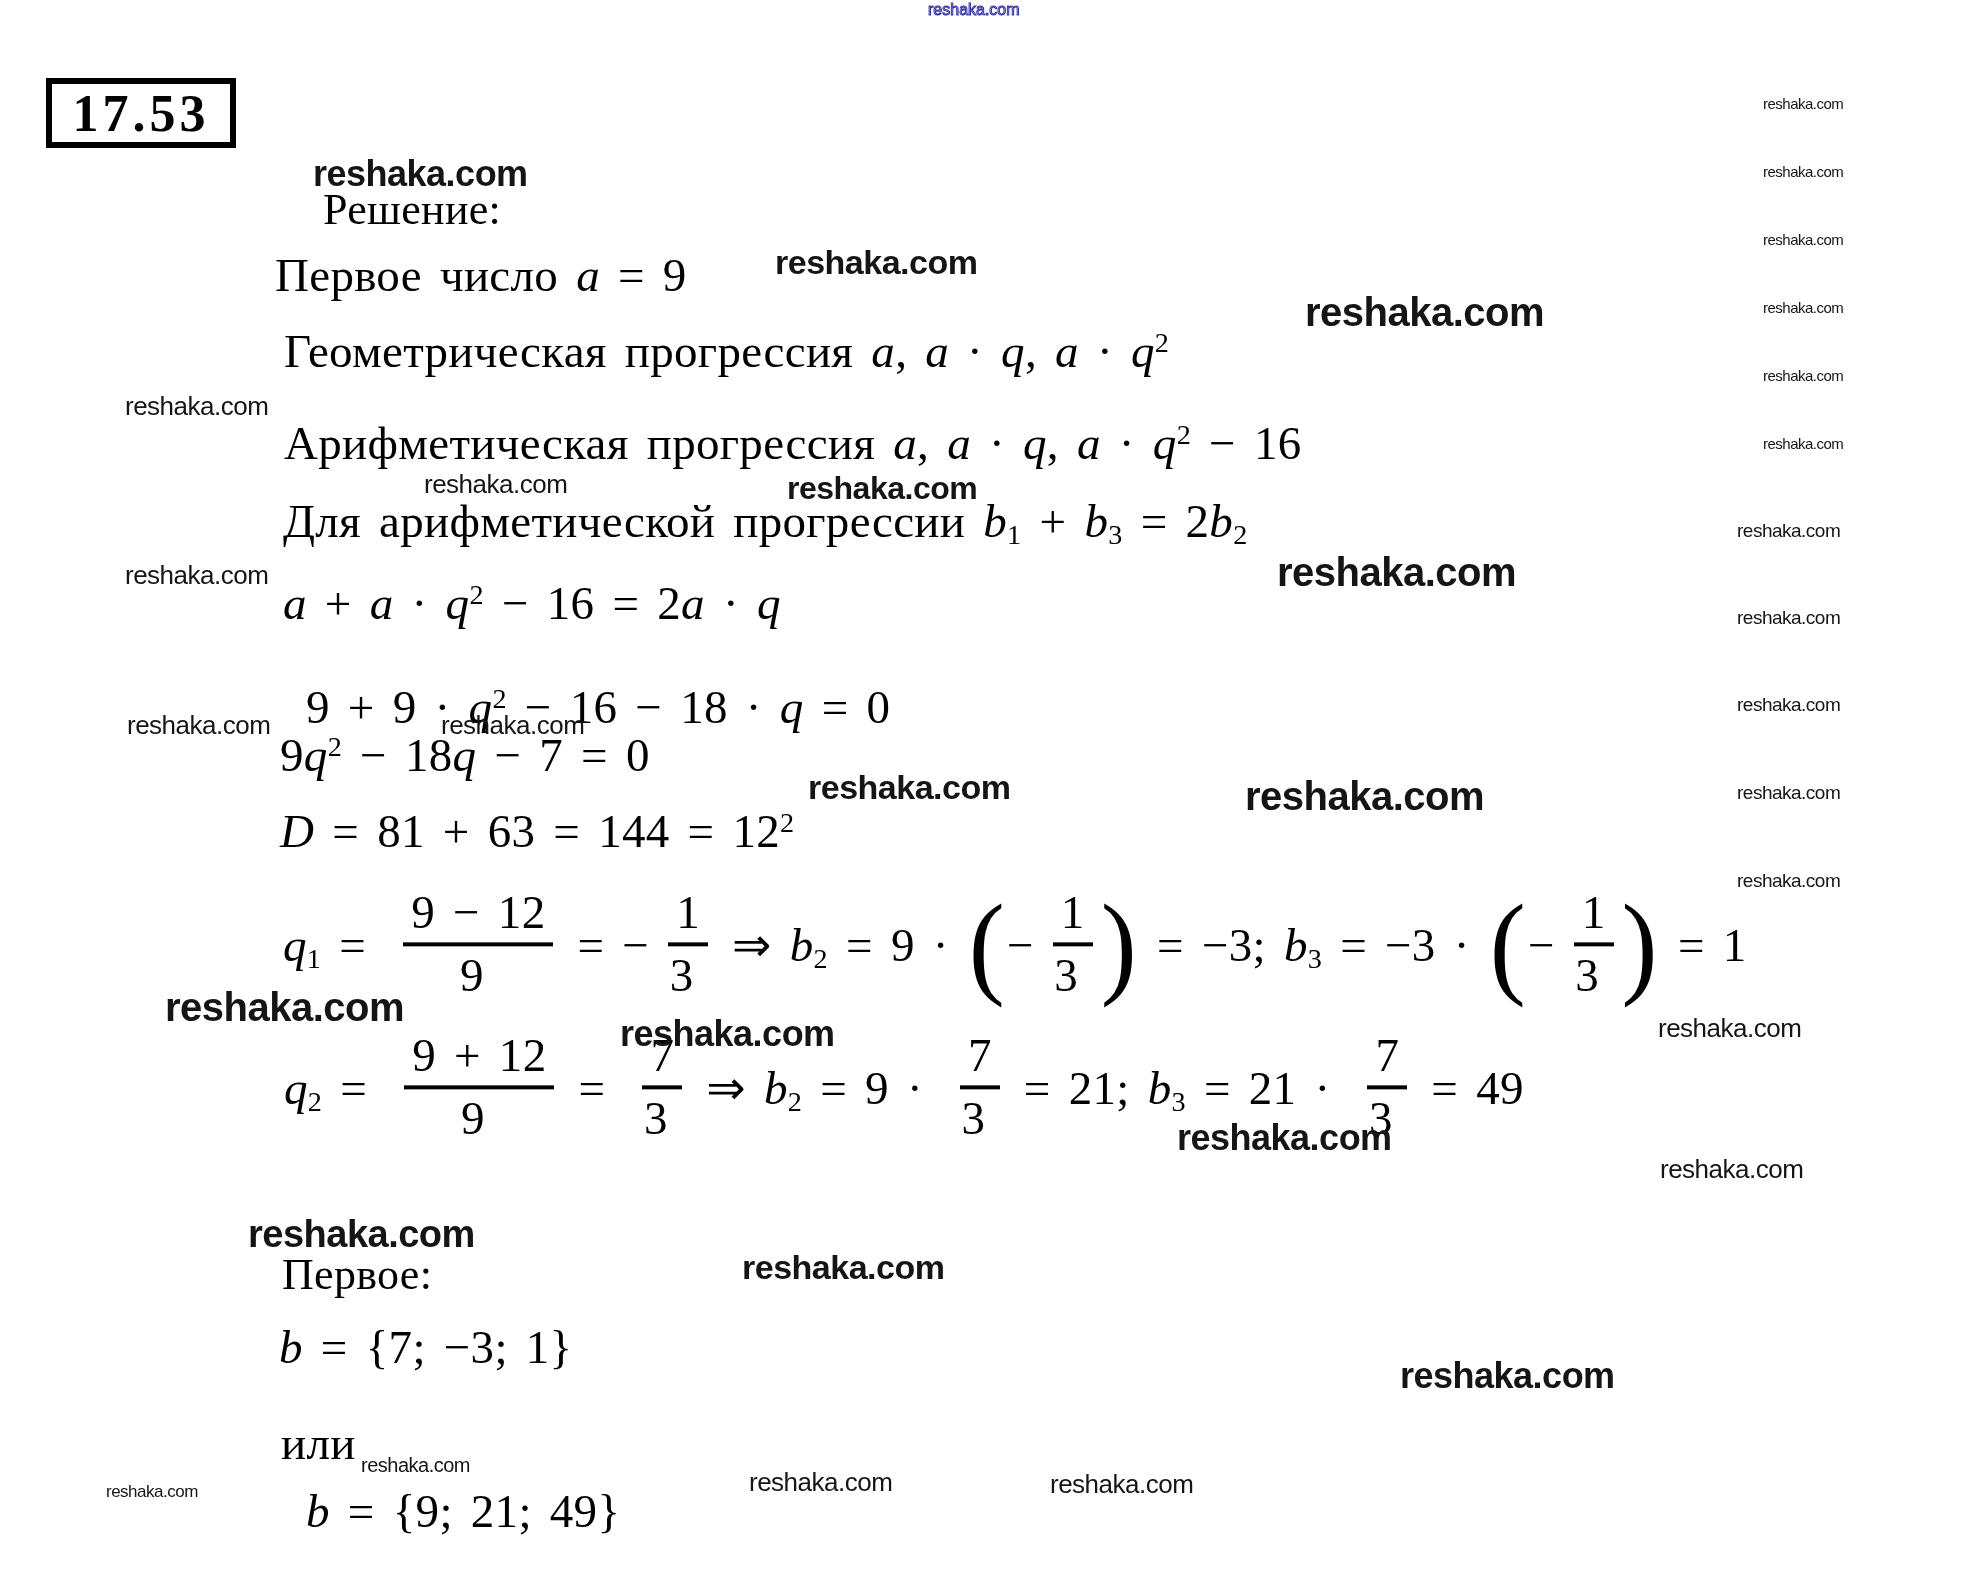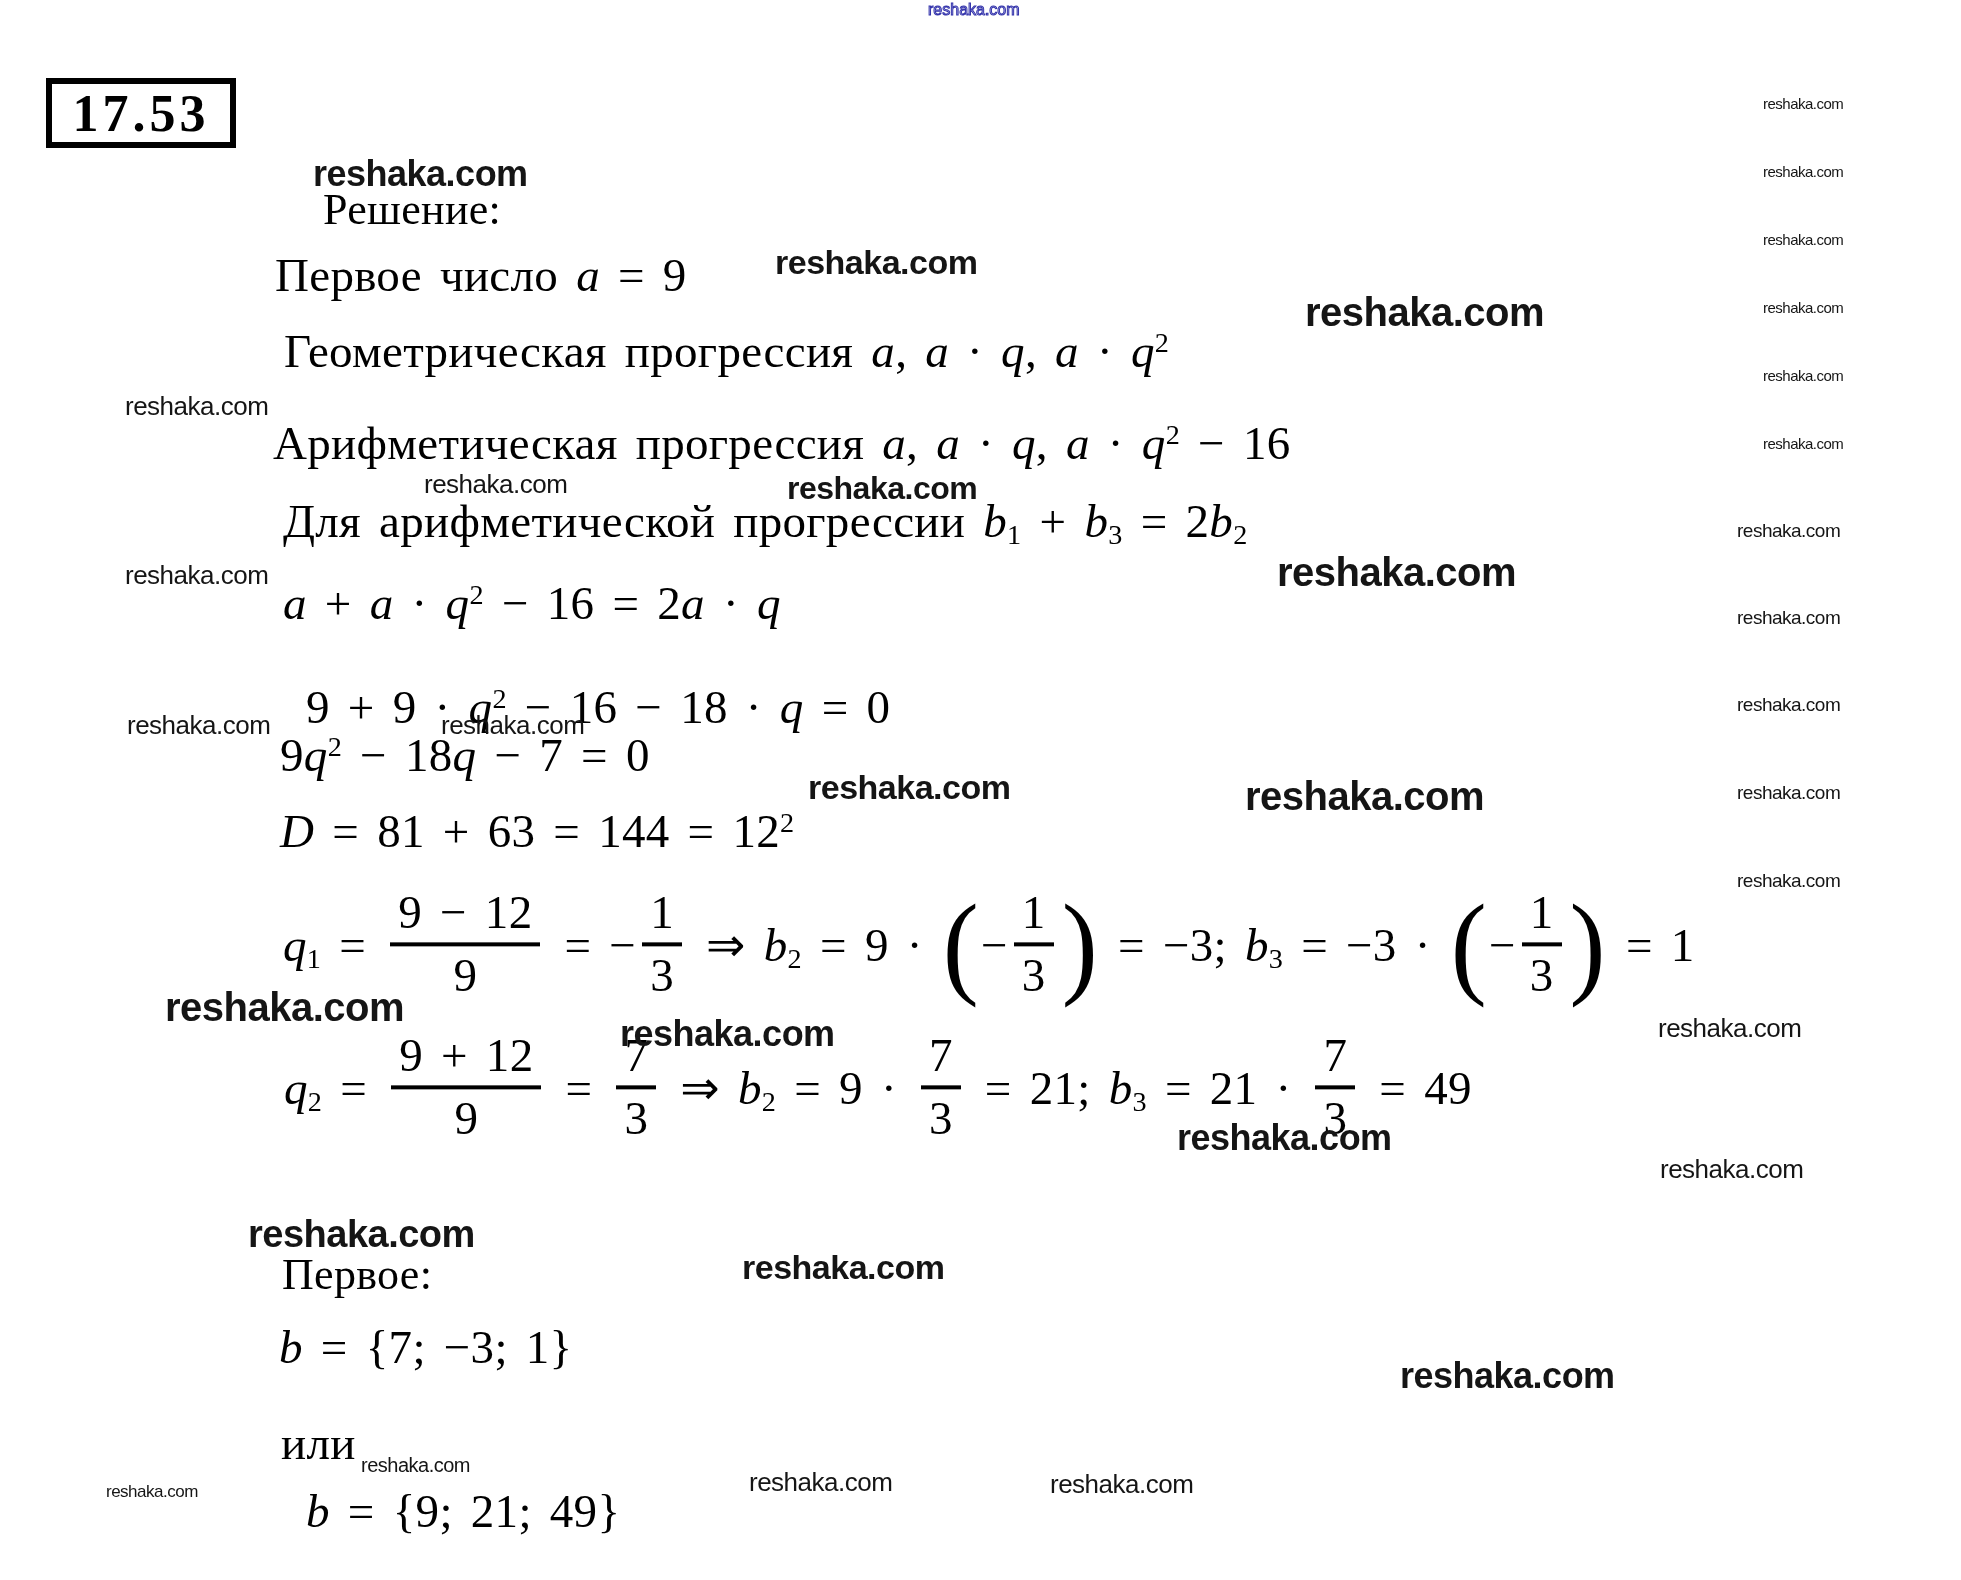--- a/index.html
+++ b/index.html
@@ -34,21 +34,21 @@
   .mt{font-style:normal;}
   .mi{font-style:italic;}
   .msup{font-size:.6em;vertical-align:.55em;}
   .msub{font-size:.6em;vertical-align:-.25em;}
   .mfrac{
     display:inline-block;text-align:center;
     vertical-align:middle;
     transform:translateY(-.12em);
     margin:0 6px;
   }
-  .mfrac .num{display:block;padding:2px 8px 6px 8px;border-bottom:4px solid #000;}
+  .mfrac .num{display:block;padding:2px 8px 6px 8px;border-bottom:4px solid #000;margin-left:13px;}
   .mfrac .den{display:block;padding:6px 8px 2px 8px;}
   .mparen{
     display:inline-block;
     font-size:2.3em;font-weight:100;
     line-height:0;vertical-align:middle;
     transform:scaleY(1.05) translateY(-0.04em);
     margin:0 2px;
   }
   
   .wm{
@@ -74,21 +74,21 @@
 
 <div class="sline heading" style="left:283px;top:188px;margin-left:40px;">Решение:</div>
 
 <div class="sline heading" style="left:282px;top:1253px;">Первое:</div>
 
 <div class="sline" style="left:281px;top:1420px;">или</div>
 
 <div id="lines-root">
     <div class="sline" style="left: 275px; top: 252px; font-family: Liberation Serif, serif;"><span class="mt">Первое число </span><span class="mi">a</span><span class="mt"> = 9</span></div>
     <div class="sline" style="left: 284px; top: 328px;"><span class="mt">Геометрическая прогрессия </span><span class="mi">a</span><span class="mt">, </span><span class="mi">a</span><span class="mt"> · </span><span class="mi">q</span><span class="mt">, </span><span class="mi">a</span><span class="mt"> · </span><span class="mi">q</span><span class="msup">2</span></div>
-    <div class="sline" style="left: 273px; top: 420px;"><span class="mt">Арифметическая прогрессия </span><span class="mi">a</span><span class="mt">, </span><span class="mi">a</span><span class="mt"> · </span><span class="mi">q</span><span class="mt">, </span><span class="mi">a</span><span class="mt"> · </span><span class="mi">q</span><span class="msup">2</span><span class="mt"> − 16</span></div>
+    <div class="sline" style="left: 284px; top: 420px;"><span class="mt">Арифметическая прогрессия </span><span class="mi">a</span><span class="mt">, </span><span class="mi">a</span><span class="mt"> · </span><span class="mi">q</span><span class="mt">, </span><span class="mi">a</span><span class="mt"> · </span><span class="mi">q</span><span class="msup">2</span><span class="mt"> − 16</span></div>
     <div class="sline" style="left: 283px; top: 498px;"><span class="mt">Для арифметической прогрессии </span><span class="mi">b</span><span class="msub">1</span><span class="mt"> + </span><span class="mi">b</span><span class="msub">3</span><span class="mt"> = 2</span><span class="mi">b</span><span class="msub">2</span></div>
     <div class="sline" style="left: 283px; top: 580px;"><span class="mi">a</span><span class="mt"> + </span><span class="mi">a</span><span class="mt"> · </span><span class="mi">q</span><span class="msup">2</span><span class="mt"> − 16 = 2</span><span class="mi">a</span><span class="mt"> · </span><span class="mi">q</span></div>
     <div class="sline" style="left: 280px; top: 684px; margin-left: 26px;"><span class="mt">9 + 9 · </span><span class="mi">q</span><span class="msup">2</span><span class="mt"> − 16 − 18 · </span><span class="mi">q</span><span class="mt"> = 0</span></div>
     <div class="sline" style="left: 280px; top: 732px;"><span class="mt">9</span><span class="mi">q</span><span class="msup">2</span><span class="mt"> − 18</span><span class="mi">q</span><span class="mt"> − 7 = 0</span></div>
     <div class="sline" style="left: 280px; top: 808px;"><span class="mi">D</span><span class="mt"> = 81 + 63 = 144 = 12</span><span class="msup">2</span></div>
     <div class="sline center" style="left: 283px; top: 950px;"><span class="mi">q</span><span class="msub">1</span><span class="mt"> = </span><span class="mfrac"><span class="num">9 − 12</span><span class="den">9</span></span><span class="mt"> = −</span><span class="mfrac"><span class="num">1</span><span class="den">3</span></span><span class="mt"> ⇒ </span><span class="mi">b</span><span class="msub">2</span><span class="mt"> = 9 · </span><span class="mparen">(</span><span class="mt">−</span><span class="mfrac"><span class="num">1</span><span class="den">3</span></span><span class="mparen">)</span><span class="mt"> = −3; </span><span class="mi">b</span><span class="msub">3</span><span class="mt"> = −3 · </span><span class="mparen">(</span><span class="mt">−</span><span class="mfrac"><span class="num">1</span><span class="den">3</span></span><span class="mparen">)</span><span class="mt"> = 1</span></div>
     <div class="sline center" style="left: 284px; top: 1093px;"><span class="mi">q</span><span class="msub">2</span><span class="mt"> = </span><span class="mfrac"><span class="num">9 + 12</span><span class="den">9</span></span><span class="mt"> = </span><span class="mfrac"><span class="num">7</span><span class="den">3</span></span><span class="mt"> ⇒ </span><span class="mi">b</span><span class="msub">2</span><span class="mt"> = 9 · </span><span class="mfrac"><span class="num">7</span><span class="den">3</span></span><span class="mt"> = 21; </span><span class="mi">b</span><span class="msub">3</span><span class="mt"> = 21 · </span><span class="mfrac"><span class="num">7</span><span class="den">3</span></span><span class="mt"> = 49</span></div>
     <div class="sline" style="left: 279px; top: 1324px;"><span class="mi">b</span><span class="mt"> = {7; −3; 1}</span></div>
     <div class="sline" style="left: 281px; top: 1488px; margin-left: 25px;"><span class="mi">b</span><span class="mt"> = {9; 21; 49}</span></div>
   </div>

